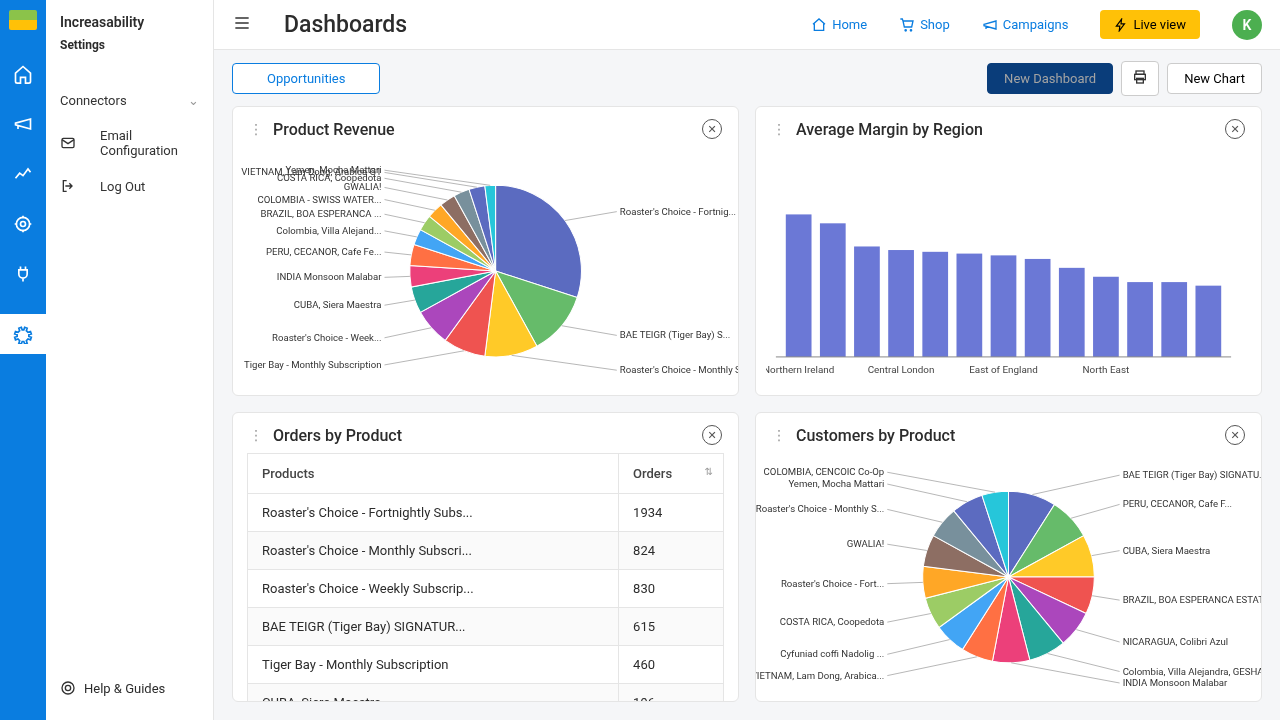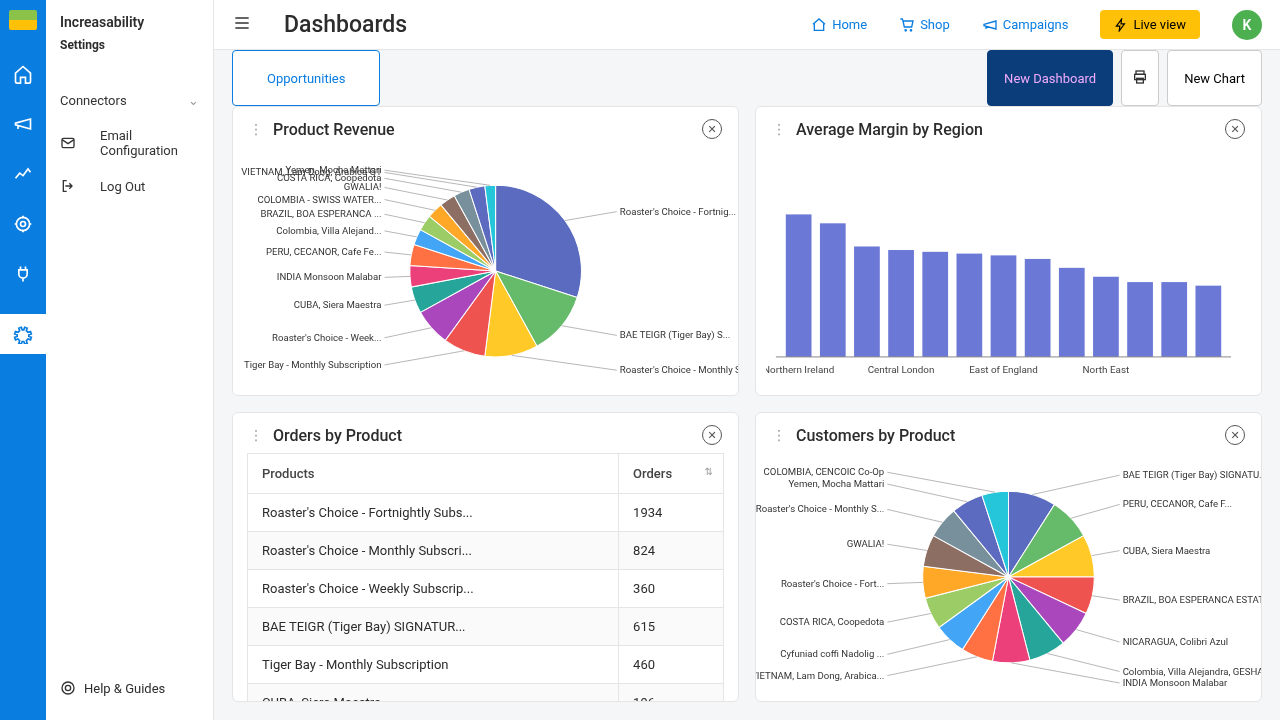--- a/index.html
+++ b/index.html
@@ -19,24 +19,24 @@
 .help{font-size:13px;display:flex;align-items:center;gap:8px;padding:10px 0}
 .main{flex:1;display:flex;flex-direction:column;overflow:hidden}
 .topbar{height:50px;background:#fff;border-bottom:1px solid #e5e5e5;display:flex;align-items:center;padding:0 18px;gap:32px}
 .hamburger svg{width:20px;height:20px;stroke:#333;stroke-width:2;fill:none}
 .page-title{font-size:23px;font-weight:500;color:#2c2c2c}
 .topbar .grow{flex:1}
 .top-link{font-size:13px;color:#0a7de0;display:flex;align-items:flex-start;gap:5px;cursor:pointer}
 .top-link svg{width:16px;height:16px;stroke:#0a7de0;fill:none;stroke-width:2}
 .live{background:#ffc107;color:#000;padding:7px 14px;border-radius:4px;font-size:13px;display:flex;align-items:center;gap:5px}
 .avatar{width:30px;height:30px;border-radius:50%;background:#4caf50;color:#fff;display:flex;align-items:center;justify-content:center;font-weight:600;font-size:14px}
-.actionbar{height:56px;display:flex;padding:0 18px;gap:8px}
+.actionbar{height:56px;display:flex;align-items:center;padding:0 18px;gap:8px}
 .btn{border:1px solid #ccc;background:#fff;padding:7px 16px;border-radius:4px;font-size:13px;cursor:pointer}
 .btn.blue-outline{color:#0a7de0;border-color:#0a7de0;background:#fff;padding:7px 34px}
-.btn.primary{background:#0a3d7a;color:#f0abfc;border-color:#0a3d7a}
+.btn.primary{background:#0a3d7a;color:#a3a3a3;border-color:#0a3d7a}
 .btn.icon{padding:7px 10px}
 .grow{flex:1}
 .grid{flex:1;display:grid;grid-template-columns:1fr 1fr;gap:16px;padding:0 18px 18px;overflow:hidden}
 .card{background:#fff;border:1px solid #e5e5e5;border-radius:6px;display:flex;flex-direction:column;overflow:hidden}
 .card-head{display:flex;align-items:center;padding:12px 16px 8px;gap:10px}
 .drag{color:#999;font-size:14px;cursor:grab}
 .card-title{font-size:16px;font-weight:500;flex:1}
 .close{width:20px;height:20px;border:1.5px solid #555;border-radius:50%;display:flex;align-items:center;justify-content:center;font-size:11px;cursor:pointer;color:#555}
 .chart{flex:1;position:relative}
 .pie-wrap{display:flex;align-items:center;justify-content:center;height:100%;position:relative}
@@ -259,21 +259,21 @@
                 <tr>
                   <td>Roaster's Choice - Fortnightly Subs...</td>
                   <td>1934</td>
                 </tr>
                 <tr>
                   <td>Roaster's Choice - Monthly Subscri...</td>
                   <td>824</td>
                 </tr>
                 <tr>
                   <td>Roaster's Choice - Weekly Subscrip...</td>
-                  <td>360</td>
+                  <td>830</td>
                 </tr>
                 <tr>
                   <td>BAE TEIGR (Tiger Bay) SIGNATUR...</td>
                   <td>615</td>
                 </tr>
                 <tr>
                   <td>Tiger Bay - Monthly Subscription</td>
                   <td>460</td>
                 </tr>
                 <tr>

